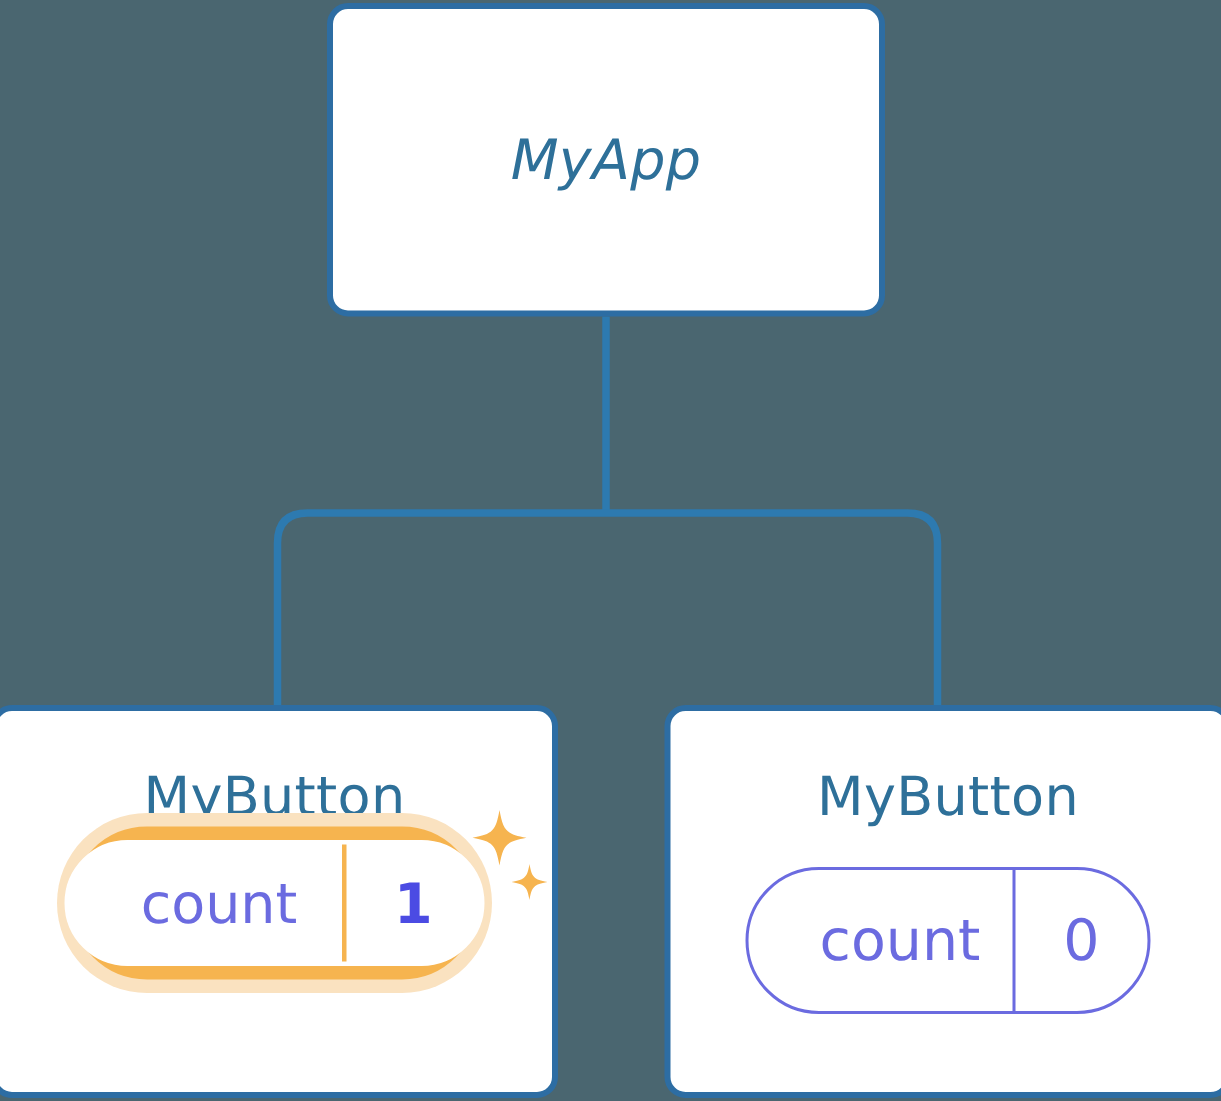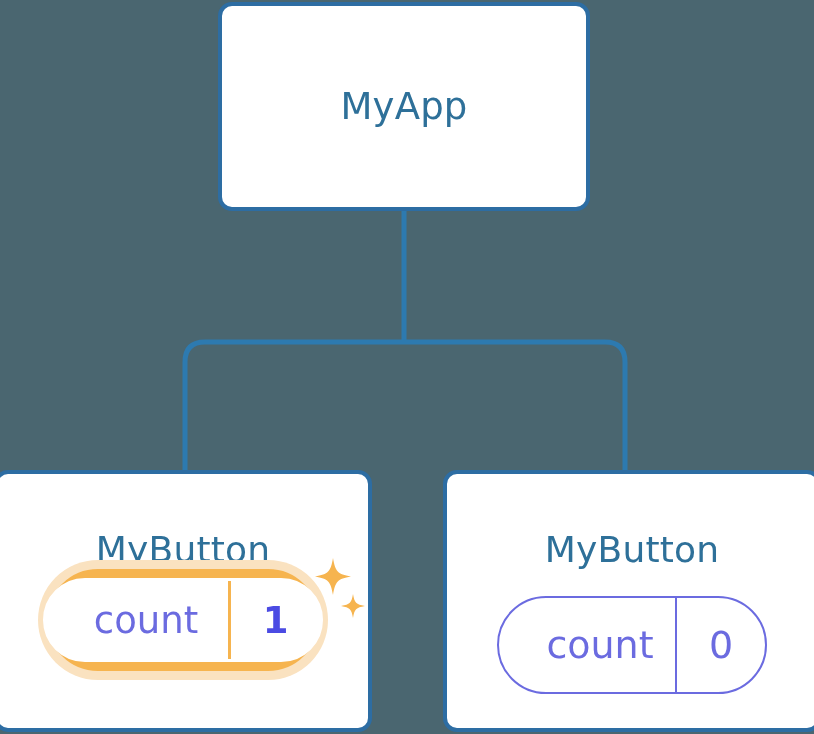--- a/index.html
+++ b/index.html
@@ -45,20 +45,21 @@
     flex-direction: column;
     align-items: center;
   }
 
   .node-card.root {
     left: 218px;
     top: 2px;
     width: 372px;
     height: 209px;
     justify-content: center;
+    font-style: italic;
   }
 
   .node-card.child-left {
     left: -6px;
     top: 470px;
     width: 378px;
     height: 262px;
     border-radius: 14px;
   }
 
@@ -74,21 +75,21 @@
     color: #2e7099;
     font-size: 37px;
     font-weight: 400;
     letter-spacing: 0.2px;
     line-height: 1;
     white-space: nowrap;
   }
 
   .child-left .node-title,
   .child-right .node-title {
-    margin-top: 58px;
+    margin-top: 40px;
     font-size: 36px;
   }
 
   
   .pill-wrap {
     position: relative;
     margin-top: 28px;
     display: flex;
     align-items: center;
     justify-content: center;

